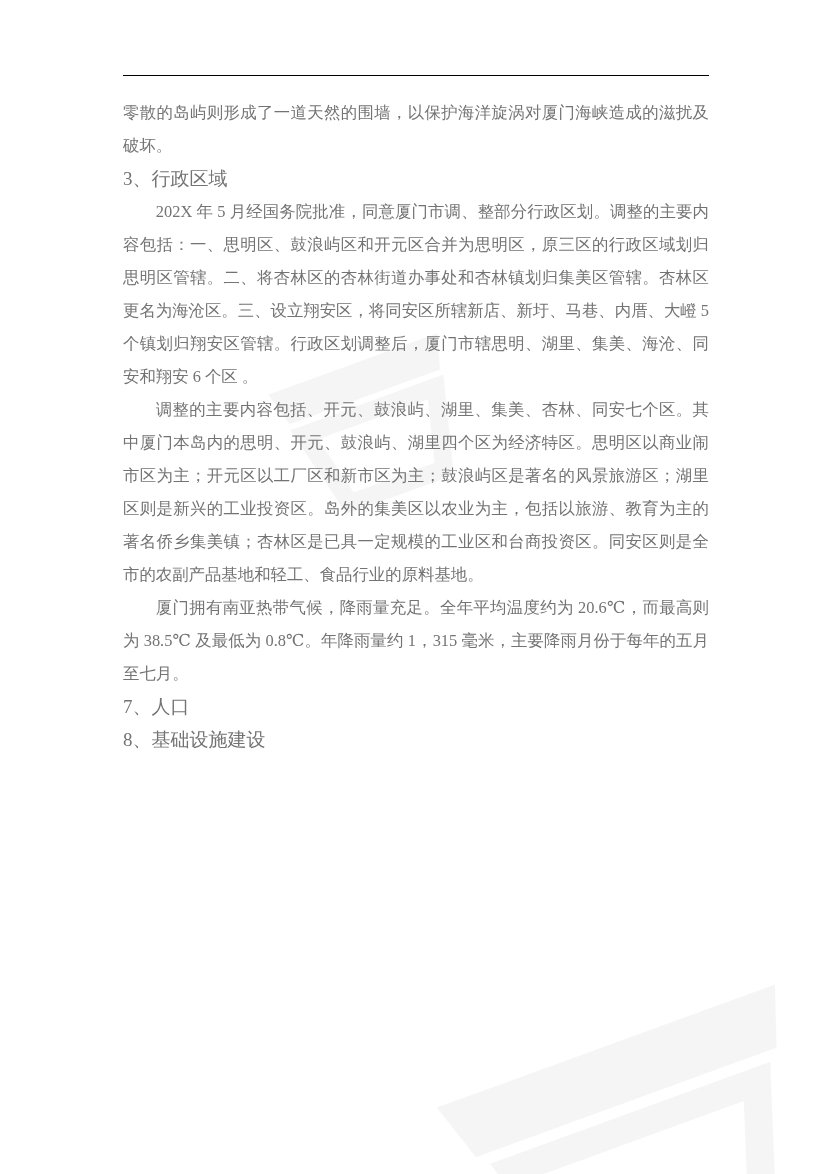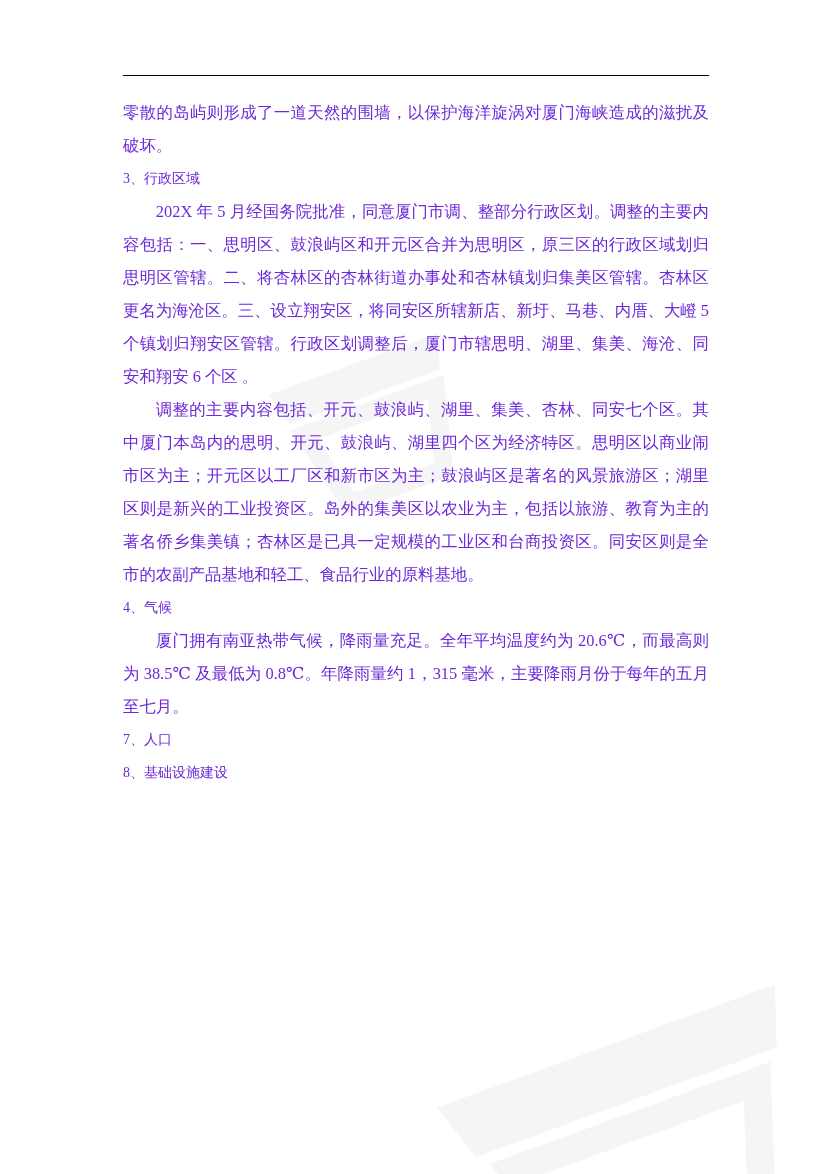--- a/index.html
+++ b/index.html
@@ -7,21 +7,21 @@
     padding: 0;
     background: #ffffff;
   }
   .page {
     position: relative;
     width: 830px;
     height: 1174px;
     background: #ffffff;
     overflow: hidden;
     font-family: "Liberation Serif", "DejaVu Serif", serif;
-    color: #6d28d9;
+    color: #737373;
   }
   .header-rule {
     position: absolute;
     left: 123px;
     top: 75px;
     width: 586px;
     height: 1px;
     background: #000000;
   }
   .content {
@@ -35,21 +35,21 @@
     z-index: 2;
   }
   .content p {
     margin: 0;
   }
   .para-indent {
     text-indent: 2em;
   }
   .heading {
     margin: 33px 0 0 0;
-    font-size: 14px;
+    font-size: 19px;
     font-weight: normal;
     line-height: 33px;
     text-align: left;
   }
   .watermark {
     position: absolute;
     opacity: 0.05;
     pointer-events: none;
     z-index: 1;
   }
@@ -97,21 +97,20 @@
   <div class="content">
 
     <p>零散的岛屿则形成了一道天然的围墙，以保护海洋旋涡对厦门海峡造成的滋扰及破坏。</p>
 
     <p class="heading">3、行政区域</p>
 
     <p class="para-indent">202X 年 5 月经国务院批准，同意厦门市调、整部分行政区划。调整的主要内容包括：一、思明区、鼓浪屿区和开元区合并为思明区，原三区的行政区域划归思明区管辖。二、将杏林区的杏林街道办事处和杏林镇划归集美区管辖。杏林区更名为海沧区。三、设立翔安区，将同安区所辖新店、新圩、马巷、内厝、大嶝 5 个镇划归翔安区管辖。行政区划调整后，厦门市辖思明、湖里、集美、海沧、同安和翔安 6 个区 。</p>
 
     <p class="para-indent">调整的主要内容包括、开元、鼓浪屿、湖里、集美、杏林、同安七个区。其中厦门本岛内的思明、开元、鼓浪屿、湖里四个区为经济特区。思明区以商业闹市区为主；开元区以工厂区和新市区为主；鼓浪屿区是著名的风景旅游区；湖里区则是新兴的工业投资区。岛外的集美区以农业为主，包括以旅游、教育为主的著名侨乡集美镇；杏林区是已具一定规模的工业区和台商投资区。同安区则是全市的农副产品基地和轻工、食品行业的原料基地。</p>
 
-    <p class="heading">4、气候</p>
 
     <p class="para-indent">厦门拥有南亚热带气候，降雨量充足。全年平均温度约为 20.6℃，而最高则为 38.5℃ 及最低为 0.8℃。年降雨量约 1，315 毫米，主要降雨月份于每年的五月至七月。</p>
 
     <p class="heading">7、人口</p>
 
 
     <p class="heading">8、基础设施建设</p>
 
   </div>
 

